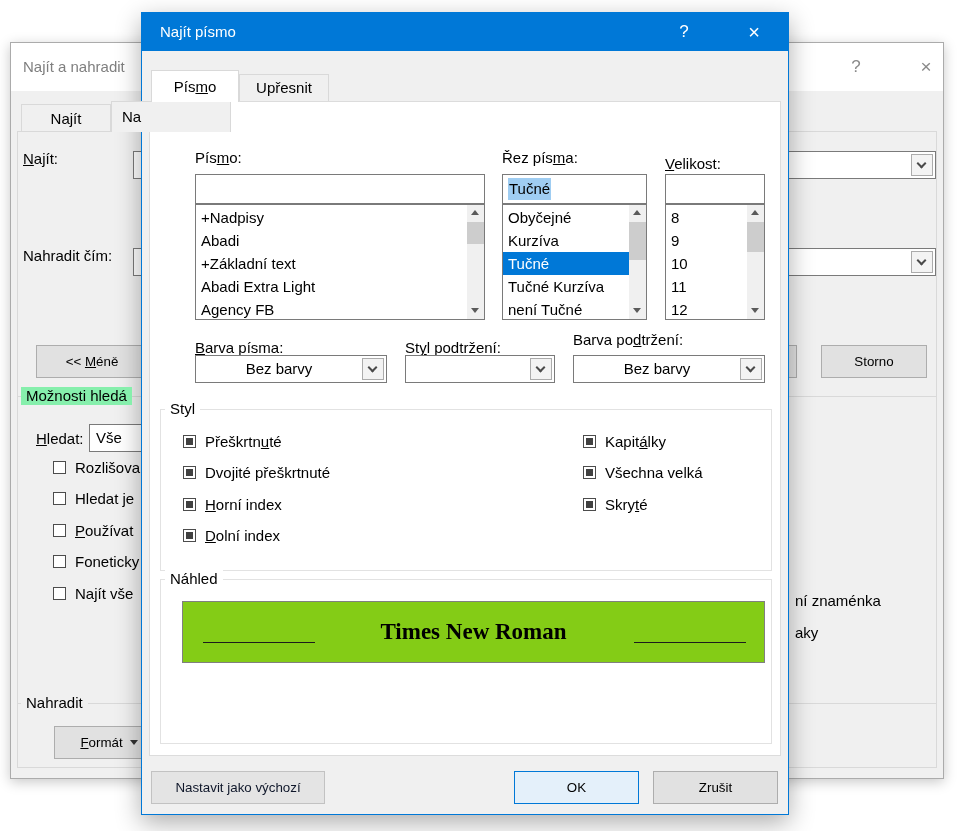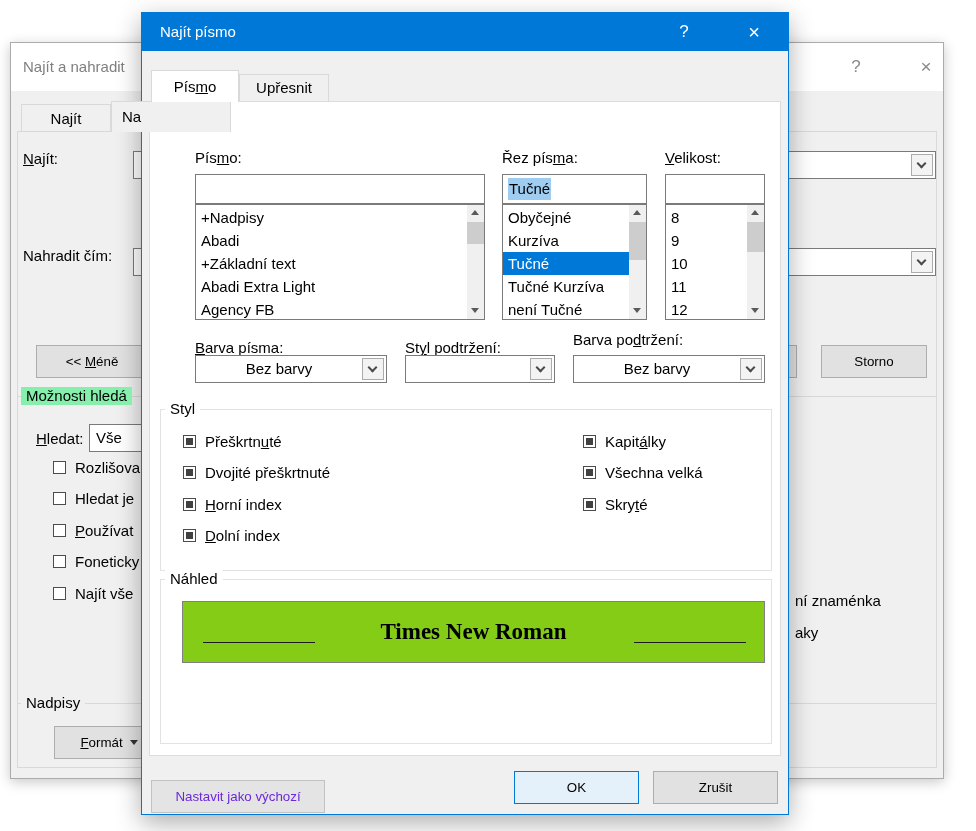--- a/index.html
+++ b/index.html
@@ -4,21 +4,21 @@
 <style>
   * { margin:0; padding:0; box-sizing:border-box; }
   html,body { background:#fff; }
   body { font-family:"Liberation Sans", sans-serif; font-size:15px; color:#000; }
   .canvas { position:relative; width:976px; height:831px; overflow:hidden; background:#fff; }
   .lbl { position:absolute; height:20px; line-height:20px; white-space:nowrap; }
 
   
   .btn { position:absolute; background:#e1e1e1; border:1px solid #adadad; text-align:center; line-height:31px; white-space:nowrap; }
   .btn-ok { background:#e4f0fa; border:1px solid #0078d7; }
-  .btn-disabled { background:#e4e4e4; border:1px solid #c2c2c2; color:#6d28d9;margin-top:9px; }
+  .btn-disabled { background:#e4e4e4; border:1px solid #c2c2c2; color:#0f172a; }
   .field { position:absolute; background:#fff; border:1px solid #7a7a7a; }
   .combo { position:absolute; height:28px; background:#fff; border:1px solid #7a7a7a; }
   .combo-val { position:absolute; left:6px; right:26px; top:0; bottom:0; line-height:26px; white-space:nowrap; overflow:hidden; }
   .combo-val.centered { text-align:center; left:2px; right:26px; }
   .chev-btn { position:absolute; right:2px; top:2px; bottom:2px; width:22px; background:#f3f3f3; border:1px solid #ababab; }
   .chev { position:absolute; left:6px; top:5px; width:7px; height:7px; border-right:2px solid #4a4a4a; border-bottom:2px solid #4a4a4a; transform:rotate(45deg); }
   .listbox { position:absolute; background:#fff; border:1px solid #7a7a7a; overflow:hidden; padding-top:1px; }
   .li { height:23px; line-height:23px; padding-left:5px; white-space:nowrap; }
   .li.sel { background:#0078d7; color:#fff; }
   .sb { position:absolute; right:0; top:0; bottom:0; width:17px; background:#f0f0f0; }
@@ -127,21 +127,21 @@
     </div>
     <div class="cb-row" style="left:42px; top:541px;">
       <span class="cb"></span>
       <span class="cb-label">Najít vše</span>
     </div>
 
     <span class="lbl" style="left:784px; top:548px;">ní znaménka</span>
     <span class="lbl" style="left:784px; top:580px;">aky</span>
 
     <div class="hline" style="left:6px; top:660px; width:919px;"></div>
-    <span class="legend" style="left:10px; top:651px; background:#f0f0f0;">Nadpisy</span>
+    <span class="legend" style="left:10px; top:651px; background:#f0f0f0;">Nahradit</span>
 
     <button class="btn" style="left:43px; top:683px; width:110px; height:33px;"><span><span></span><span style="text-decoration: underline;">F</span><span>ormát</span></span><i class="caret-down"></i></button>
   </section>
 
   <section class="font-dialog">
     <header class="fd-titlebar">
       <span class="fd-title">Najít písmo</span>
       <span class="fd-sys" style="left:524px;">?</span>
       <span class="fd-sys" style="left:594px; font-size:20px;">×</span>
     </header>
@@ -190,21 +190,21 @@
           <span class="sb-btn sb-up">
               <i class="tri tri-up"></i>
             </span>
           <span class="sb-thumb" style="top:17px; height:38px;"></span>
           <span class="sb-btn sb-down">
               <i class="tri tri-down"></i>
             </span>
         </div>
       </div>
 
-      <span class="lbl" style="left:515px; top:46px;"><span></span><span style="text-decoration: underline;">V</span><span>elikost:</span></span>
+      <span class="lbl" style="left:515px; top:52px;"><span></span><span style="text-decoration: underline;">V</span><span>elikost:</span></span>
       <div class="field" style="left:515px; top:72px; width:100px; height:30px;">
         <span class="combo-val"></span>
       </div>
       <div class="listbox" style="left:515px; top:102px; width:100px; height:116px;">
         <div class="li">8</div>
         <div class="li">9</div>
         <div class="li">10</div>
         <div class="li">11</div>
         <div class="li">12</div>
         <div class="sb">

